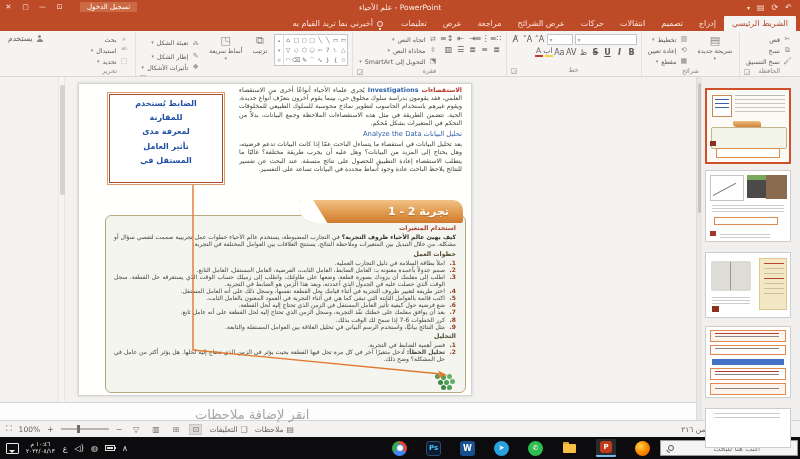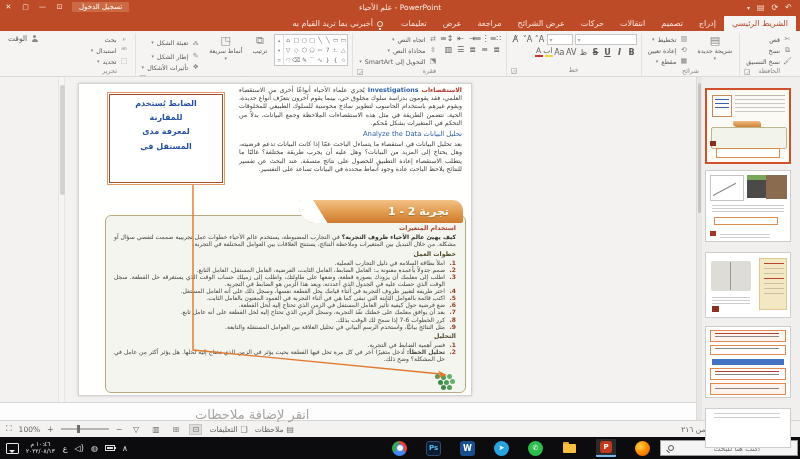--- a/index.html
+++ b/index.html
@@ -3,21 +3,21 @@
 <meta charset="utf-8">
 <style>
   * { margin:0; padding:0; box-sizing:border-box; }
   html,body { width:800px; height:459px; overflow:hidden; }
   body { font-family:"DejaVu Sans","Liberation Sans",sans-serif; direction:rtl; background:#f0efed; font-size:8px; color:#444; }
 
   
   .titlebar { height:14px; background:#bd4b28; display:flex; align-items:center; direction:ltr; position:relative; color:#fff; }
   .winbtns { display:flex; align-items:center; height:100%; }
   .winbtn { width:17px; height:100%; display:flex; align-items:center; justify-content:center; font-size:7px; color:#fde8e0; cursor:default; }
-  .signin { background:#cb6a45; font-size:7px; padding:1px 7px; margin-left:4px; border-radius:1px; color:#fff; }
+  .signin { background:#cb6a45; font-size:7px; padding:1px 7px; margin-left:12px; border-radius:1px; color:#fff; }
   .apptitle { position:absolute; left:0; right:0; text-align:center; font-size:7.5px; color:#fcebe4; pointer-events:none; }
   .qat { margin-left:auto; display:flex; align-items:center; gap:7px; padding:0 8px; font-size:8px; color:#fbe3da; }
 
   
   .tabrow { height:17px; background:#bd4b28; display:flex; align-items:flex-end; padding-right:4px; }
   .tab { font-size:8px; color:#fbe3da; padding:3px 8px 3px; white-space:nowrap; }
   .tab.active { background:#f5f4f2; color:#b7472a; border-radius:1px 1px 0 0; }
   .tellme { display:flex; align-items:center; gap:4px; font-size:8px; color:#fbe3da; padding:3px 10px; white-space:nowrap; }
   .bulb { width:6px; height:6px; border:1px solid #fbe3da; border-radius:50%; position:relative; display:inline-block; }
   .bulb::after { content:""; position:absolute; left:1.5px; top:6px; width:2px; height:2px; background:#fbe3da; }
@@ -364,21 +364,21 @@
             <span>تحديد</span>
             <span class="chev">▾</span>
           </div>
       </div>
     </div>
     <div class="rgroup-label"><span>تحرير</span></div>
   </div>
 
   <div class="share">
     <span class="person"></span>
-    <span>الوقت</span>
+    <span>يستخدم</span>
   </div>
 </section>
 
 <div class="main">
 
   <aside class="thumbs">
     <div class="thumb sel" style="top:11px;height:76px;background:#fbfaf5;">
       <div class="b" style="left:5px;top:5px;width:20px;height:22px;border:1px solid #c98a5a;background:#fff;"></div>
       <div class="b" style="left:8px;top:9px;width:14px;height:1px;background:#3b62a8;box-shadow:0 4px 0 #3b62a8,0 8px 0 #3b62a8;"></div>
       <div class="b" style="right:4px;top:5px;width:50px;height:1px;background:#b9b7b3;box-shadow:0 4px 0 #c9c7c3,0 8px 0 #c9c7c3,0 12px 0 #c9c7c3,0 16px 0 #c9c7c3;"></div>
@@ -435,20 +435,21 @@
             <span>تحليل البيانات</span>
             <span dir="ltr">Analyze the Data</span>
           </div>
           <div class="p2">بعد تحليل البيانات في استقصاء ما يتساءل الباحث عمّا إذا كانت البيانات تدعم فرضيته، وهل يحتاج إلى المزيد من البيانات؟ وهل عليه أن يجرب طريقة مختلفة؟ غالبًا ما يتطلب الاستقصاء إعادة التطبيق للحصول على نتائج متسقة. عند البحث عن تفسير للنتائج يلاحظ الباحث عادة وجود أنماط محددة في البيانات تساعد على التفسير.</div>
         </div>
 
         <div class="callout">
           <div>الضابط يُستخدم</div>
           <div>للمقارنة</div>
           <div>لمعرفة مدى</div>
+          <div>تأثير العامل</div>
           <div>المستقل في</div>
         </div>
 
         <div class="banner">
           <span class="bannertxt">تجربة 2 - 1</span>
         </div>
 
         <div class="labbox">
           <div class="lab-sub">استخدام المتغيرات</div>
           <div class="lab-intro">

